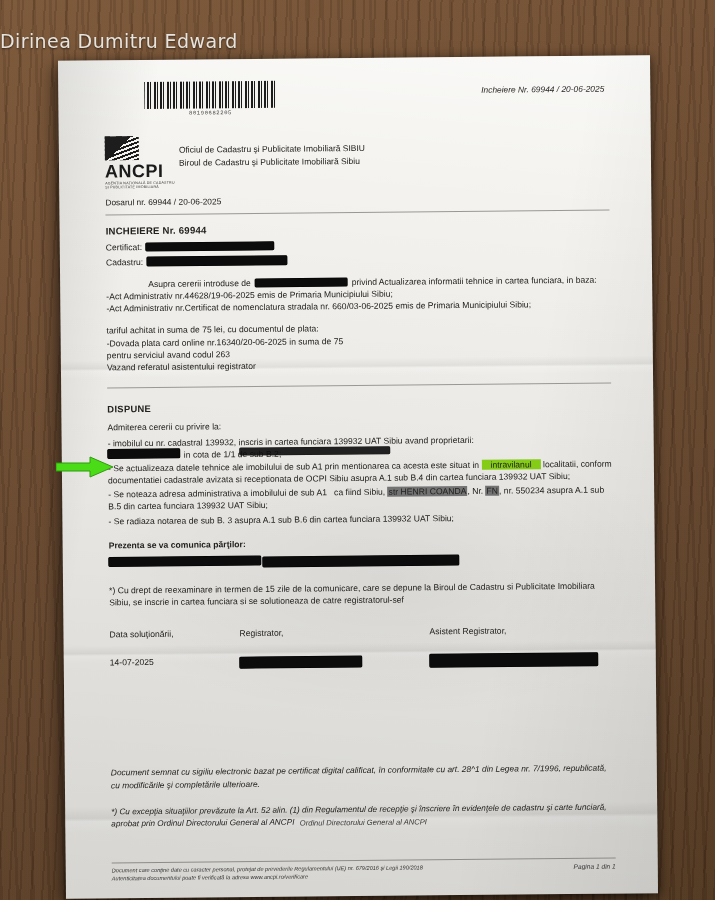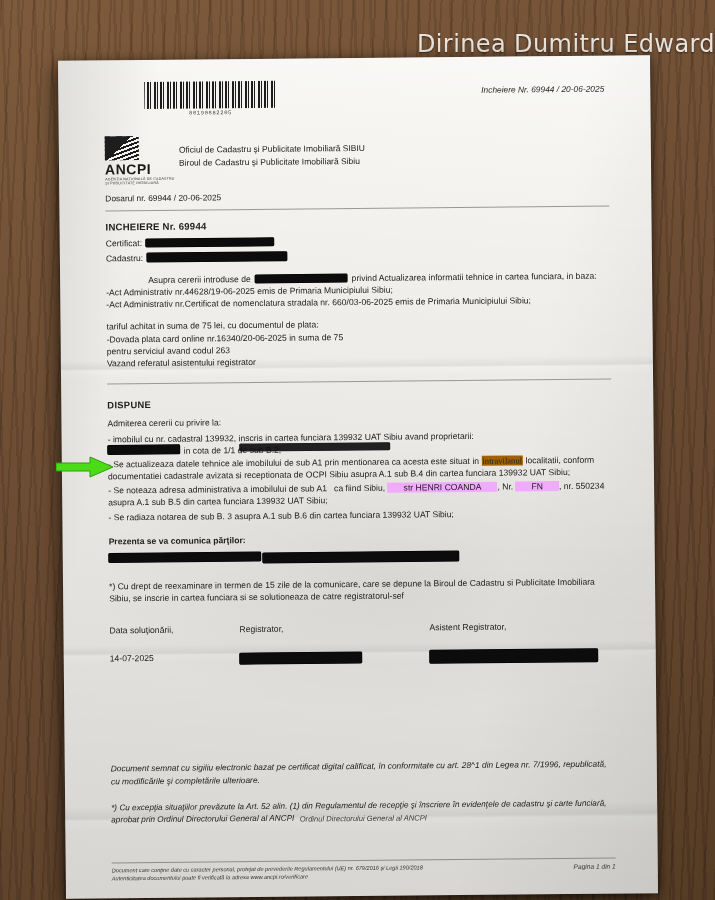--- a/index.html
+++ b/index.html
@@ -36,23 +36,23 @@
     opacity: .55;
     pointer-events: none;
   }
 
   
   .caption {
     position: absolute;
     top: 30px;
     left: 0;
     width: 100%;
-    text-align: right;
+    text-align: left;
     color: #e8e4dd;
-    font-size: 24px;
+    font-size: 19px;
     letter-spacing: .4px;
     text-shadow: 0 1px 2px rgba(0,0,0,.55);
     font-family: "DejaVu Sans", sans-serif;
   }
 
   
   .paper {
     position: absolute;
     left: 62px;
     top: 58px;
@@ -142,21 +142,21 @@
   }
   .logo .mark {
     width: 34px;
     height: 24px;
     background:
       linear-gradient(135deg, #1d1d1d 0 45%, transparent 45%),
       repeating-linear-gradient(160deg, #1d1d1d 0 2px, #f3f2ee 2px 4px);
     margin-bottom: 2px;
   }
   .logo .word {
-    font-size: 14px;
+    font-size: 18px;
     font-weight: bold;
     letter-spacing: .5px;
     color: #1b1b1b;
     line-height: 1;
   }
   .logo .sub {
     font-size: 3.6px;
     letter-spacing: .2px;
     color: #333;
     line-height: 1.25;
@@ -208,27 +208,26 @@
 
   .section-title {
     font-weight: bold;
     font-size: 9.4px;
     letter-spacing: .3px;
     margin-top: 14px;
     margin-bottom: 6px;
   }
 
   .hl {
-    background: #a16207;
+    background: #84cc16;
+    padding: 0 9px;
+  }
+  .hl-dark {
+    background: #737373;
     padding: 0 1px;
-    font-family: Liberation Serif, serif;
-  }
-  .hl-dark {
-    background: #f0abfc;
-    padding: 0 16px;
   }
 
   .note {
     margin-top: 12px;
   }
 
   .sign-row {
     display: flex;
     margin-top: 20px;
     font-size: 8.6px;

